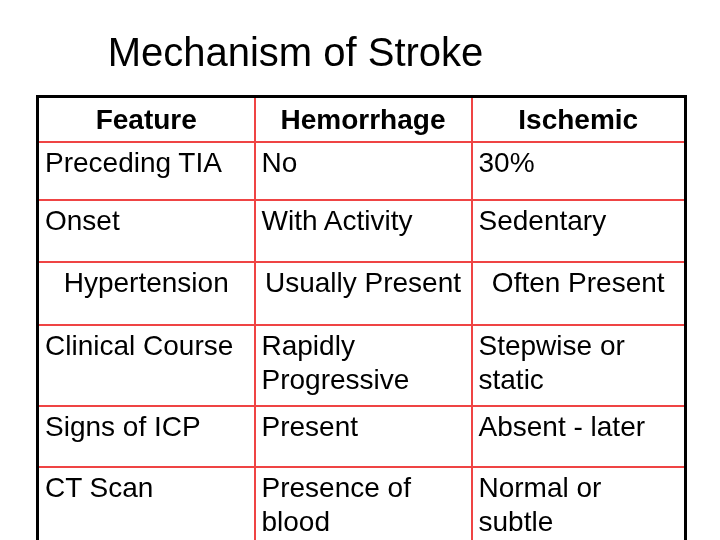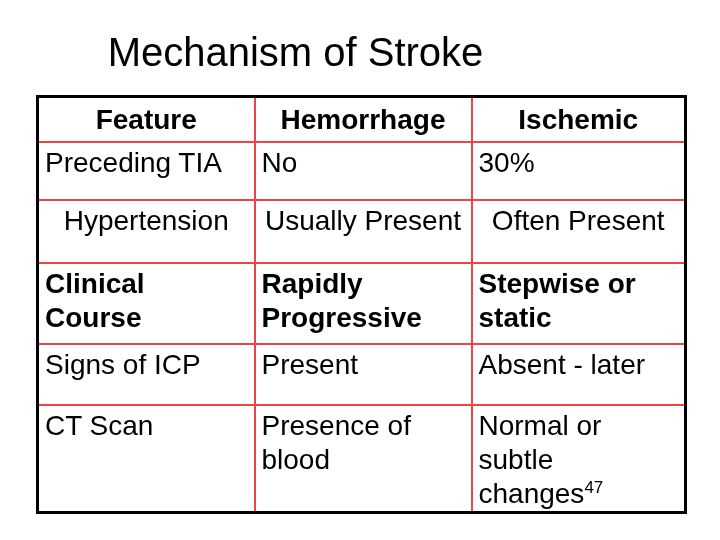--- a/index.html
+++ b/index.html
@@ -57,21 +57,21 @@
   table.stroke-table td {
     font-weight: 400;
     text-align: left;
     vertical-align: top;
     padding: 3px 6px 0 6px;
     white-space: pre-line;
   }
   tr.row-1 td { height: 53px; margin-top: 12px; }
   tr.row-2 td { height: 57px; }
   tr.row-3 td { height: 58px; text-align: center; }
-  tr.row-4 td { height: 76px; font-weight: bold; }
+  tr.row-4 td { height: 76px; }
   tr.row-5 td { height: 56px; margin-left: 20px; }
   tr.row-6 td { height: 76px; }
   sup.footnote-ref {
     font-size: 17px;
     line-height: 0;
     vertical-align: super;
   }
 </style>
 </head>
 <body>
@@ -90,20 +90,25 @@
       <th>Hemorrhage</th>
       <th>Ischemic</th>
     </tr>
   </thead>
   <tbody>
     <tr class="row-1">
       <td>Preceding TIA</td>
       <td>No</td>
       <td>30%</td>
     </tr>
+    <tr class="row-2">
+      <td>Onset</td>
+      <td>With Activity</td>
+      <td>Sedentary</td>
+    </tr>
     <tr class="row-3">
       <td>Hypertension</td>
       <td>Usually Present</td>
       <td>Often Present</td>
     </tr>
     <tr class="row-4">
       <td>Clinical Course</td>
       <td>Rapidly
 Progressive</td>
       <td>Stepwise or

